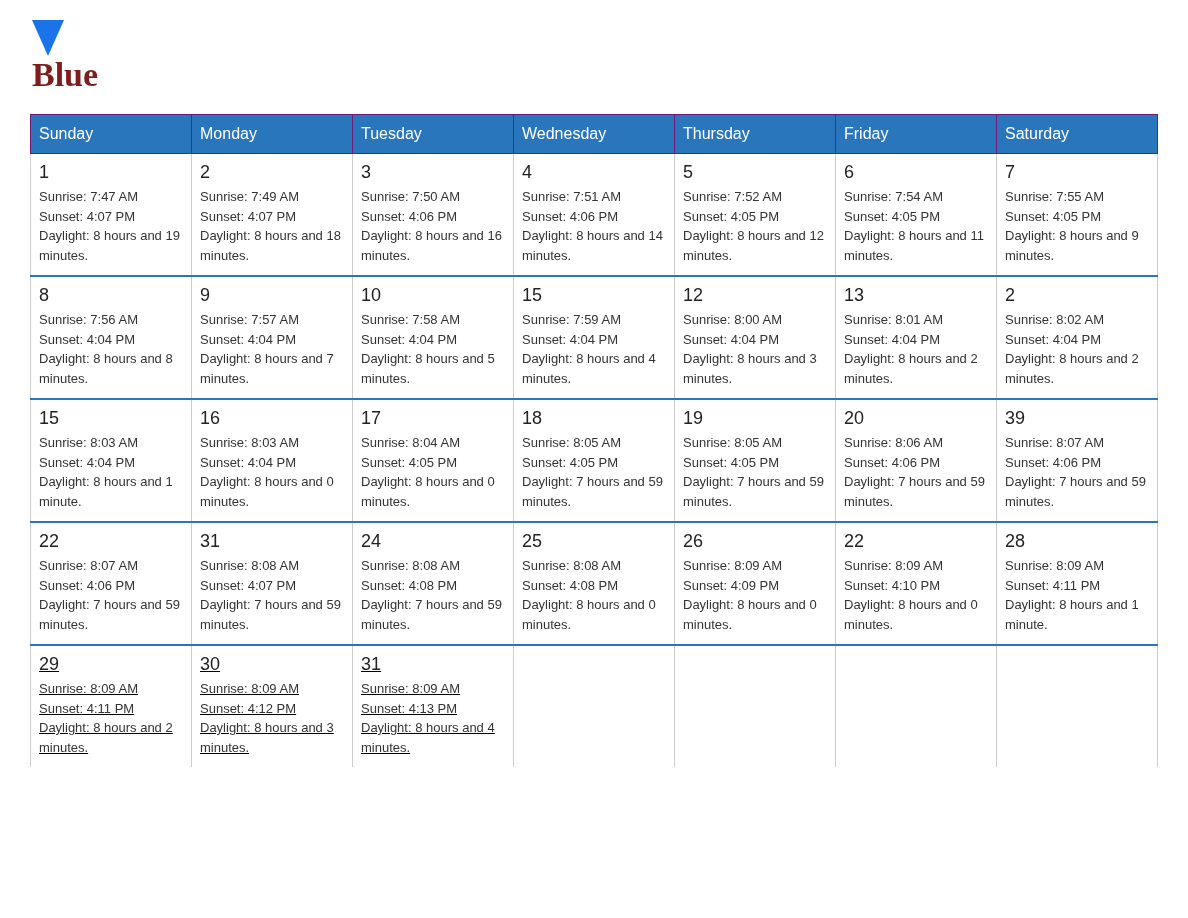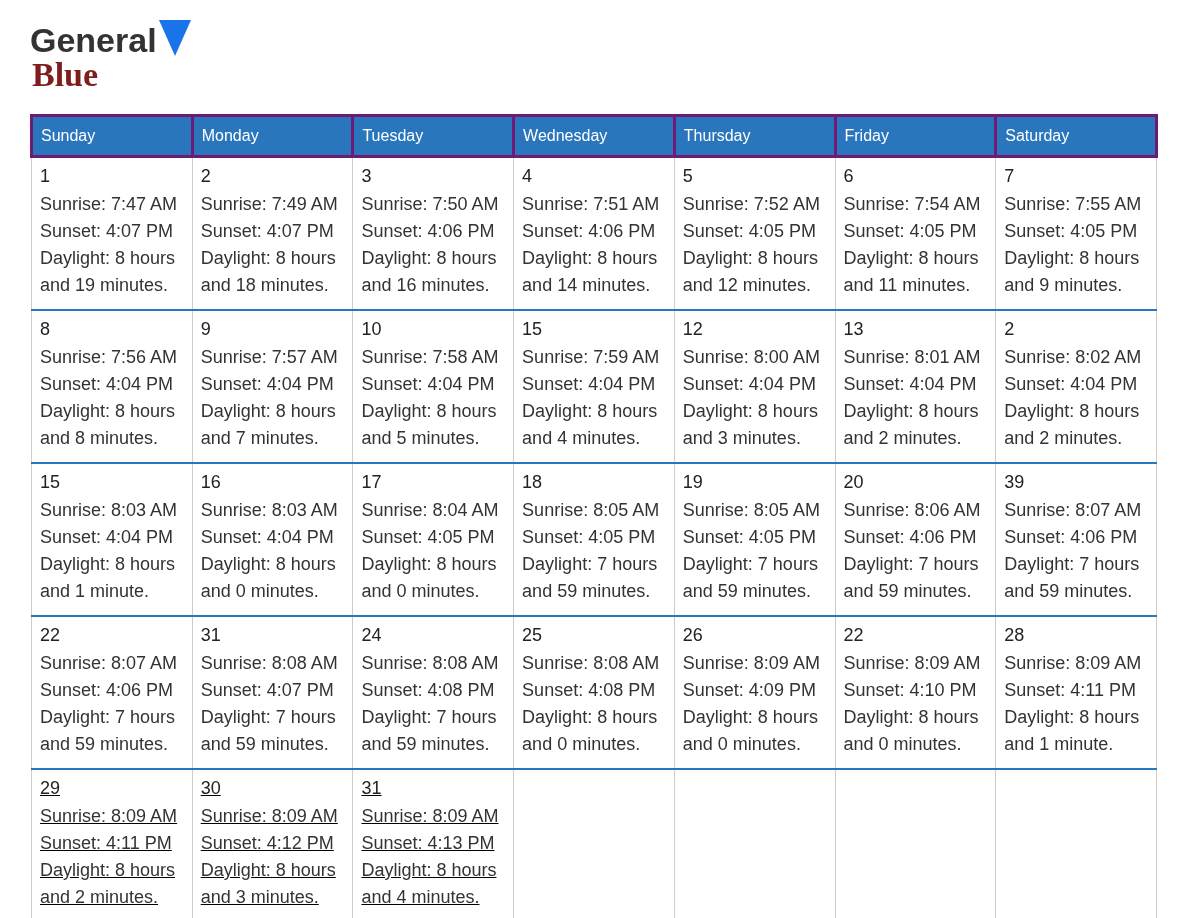--- a/index.html
+++ b/index.html
@@ -50,21 +50,21 @@
     thead tr {
       background-color: #2a76bc;
       color: white;
     }
 
     thead th {
       padding: 10px 8px;
       text-align: left;
       font-weight: normal;
       font-size: 16px;
-      border: 3px solid #701a75;
+      border: 1px solid #701a75;
     }
 
     tbody tr {
       border-bottom: 2px solid #2a76bc;
     }
 
     tbody td {
       padding: 8px 8px 10px 8px;
       vertical-align: top;
       border-left: 1px solid #ccc;
@@ -79,41 +79,40 @@
 
     .day-number {
       font-size: 18px;
       font-weight: normal;
       color: #222;
       display: block;
       margin-bottom: 4px;
     }
 
     .day-info {
-      font-size: 18px;
+      font-size: 13px;
       color: #333;
       line-height: 1.5;
     }
 
     tbody tr:last-child {
       border-bottom: none;
       text-decoration: underline;
     }
 
     .empty-cell {
       background: #ffffff;
     }
   </style>
 </head>
 <body>
 
 <div class="header">
   <div class="logo">
     <div style="display:flex; align-items:flex-end; gap:0;">
-      <span style="font-size:34px; font-weight:bold; color:#333; font-family:Arial,sans-serif;">General</span>
       <div style="position:relative; display:inline-block; margin-left:2px;">
         <svg width="32" height="36" viewBox="0 0 32 36">
           <polygon points="0,0 32,0 16,36" fill="#1a73e8"></polygon>
         </svg>
       </div>
     </div>
     <div style="margin-top:-4px; margin-left:2px;">
       <span style="font-size:34px; font-weight:bold; color:#7f1d1d; font-family:Liberation Serif, serif;">Blue</span>
     </div>
   </div>

